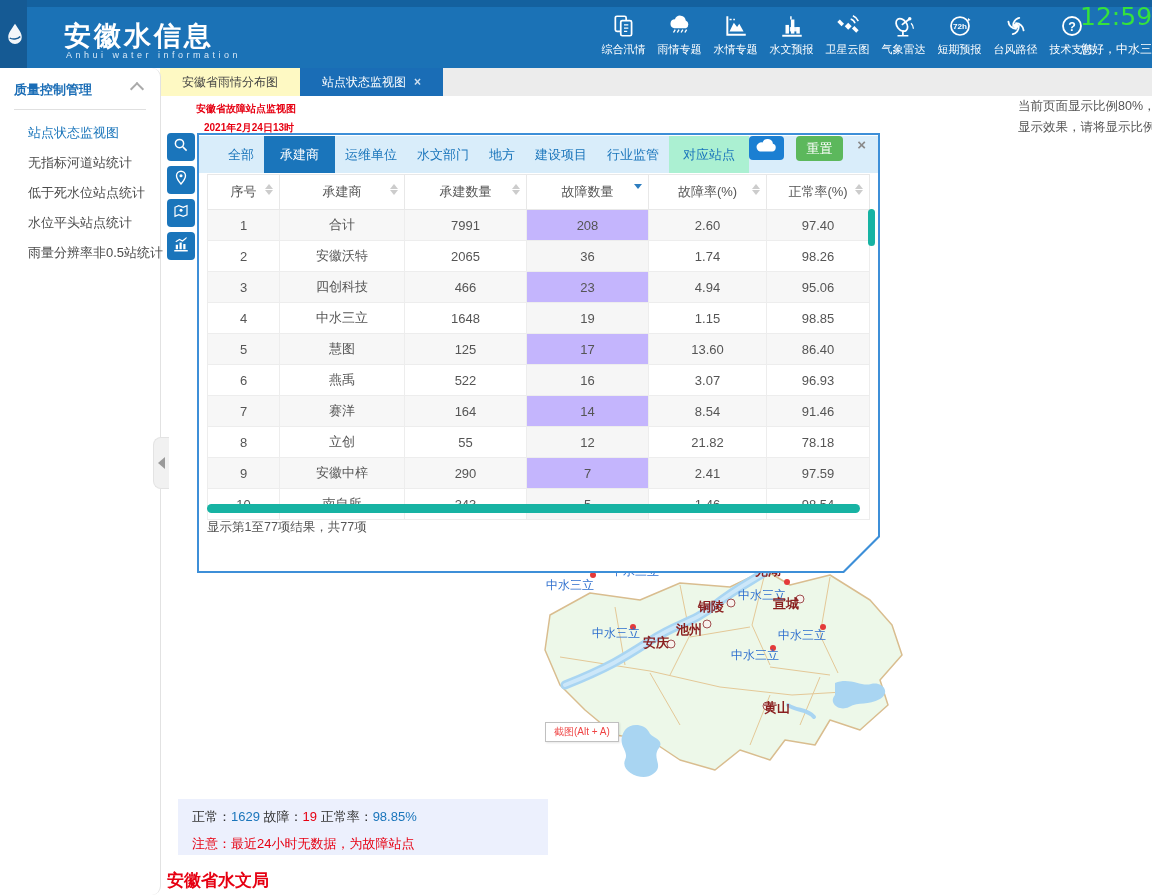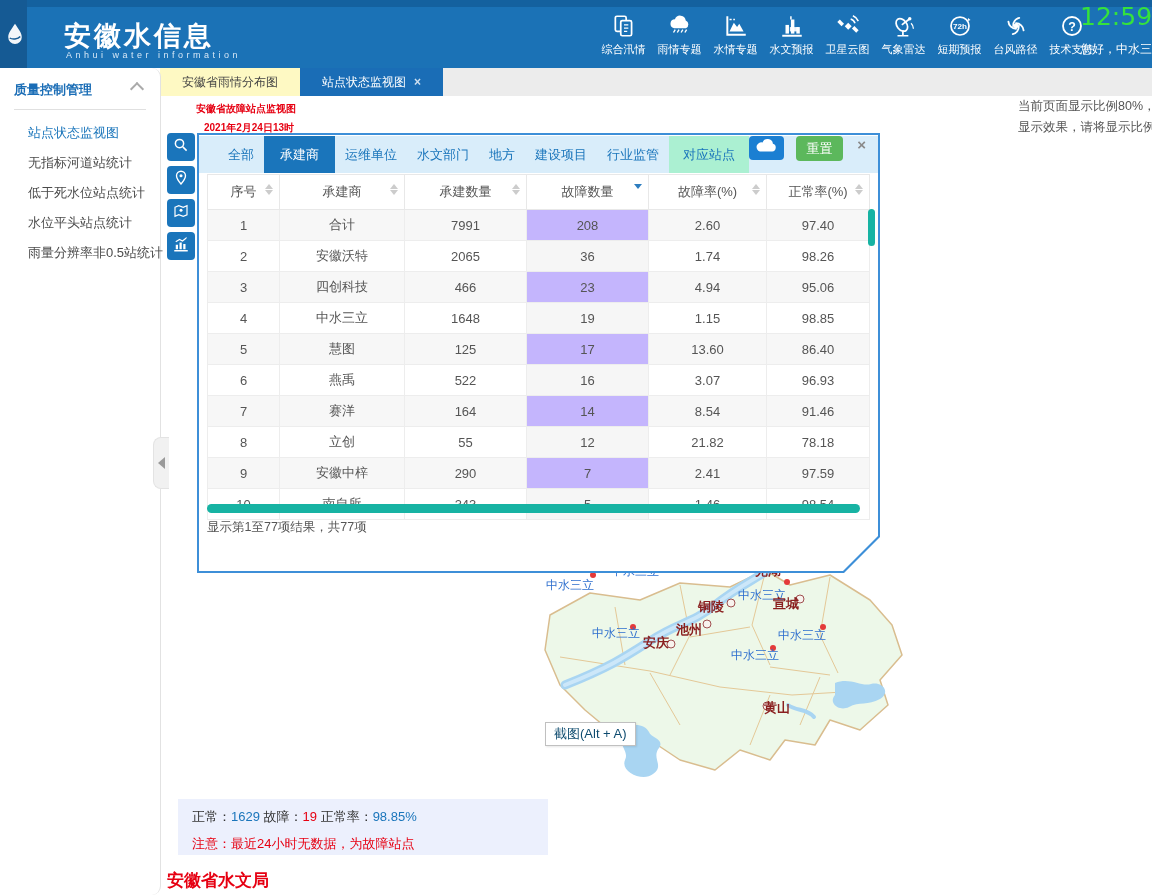--- a/index.html
+++ b/index.html
@@ -45,21 +45,21 @@
   
   .side-tools{position:absolute;left:7px;top:37px;display:flex;flex-direction:column;gap:5px;z-index:12;}
   .tool-btn{width:28px;height:28px;background:#1a75bb;border-radius:4px;display:flex;align-items:center;justify-content:center;cursor:pointer;}
   
   .map-area{position:absolute;left:370px;top:449px;width:390px;height:255px;z-index:1;}
   .map-marker{position:absolute;white-space:nowrap;transform:translate(-50%,-50%);}
   .map-marker.station{color:#2e6fce;font-size:12px;}
   .map-marker.city{color:#8a1f1f;font-size:13px;font-weight:bold;}
   .map-marker.dot{width:6px;height:6px;background:#e43a3a;border-radius:50%;}
   .map-marker.ring{width:7px;height:7px;background:#f8f3ee;border:1.5px solid #a05050;border-radius:50%;}
-  .screenshot-tip{position:absolute;left:385px;top:626px;background:#fff;border:1px solid #c0c0c0;color:#0c4a6e;font-size:13px;padding:2px 8px;z-index:3;box-shadow:1px 1px 2px rgba(0,0,0,.1);}
+  .screenshot-tip{position:absolute;left:385px;top:626px;background:#fff;border:1px solid #c0c0c0;color:#ef4444;font-size:10px;padding:2px 8px;z-index:3;box-shadow:1px 1px 2px rgba(0,0,0,.1);}
   
   .dialog{position:absolute;left:37px;top:37px;width:683px;height:440px;z-index:10;background:#3d8fd8;
     clip-path:polygon(0 0,100% 0,100% calc(100% - 36px),calc(100% - 36px) 100%,0 100%);}
   .dialog-inner{position:absolute;left:2px;top:2px;right:2px;bottom:2px;background:#fff;
     clip-path:polygon(0 0,100% 0,100% calc(100% - 35px),calc(100% - 35px) 100%,0 100%);}
   .filter-bar{position:absolute;left:0;top:1px;right:0;height:37px;background:#d9edfa;display:flex;align-items:flex-start;padding-left:19px;}
   .filter-tab{font-size:13px;color:#1a75bb;padding:0 10px;height:37px;display:flex;align-items:center;cursor:pointer;white-space:nowrap;}
   .filter-tab.active{background:#1a75bb;color:#fff;padding:0 16px;}
   .filter-tab.highlight{background:#abf0d2;padding:0 14px;}
   .cloud-btn{margin-left:auto;width:37px;height:24px;background:#1b7fd2;border-radius:4px;display:flex;align-items:center;justify-content:center;cursor:pointer;}

